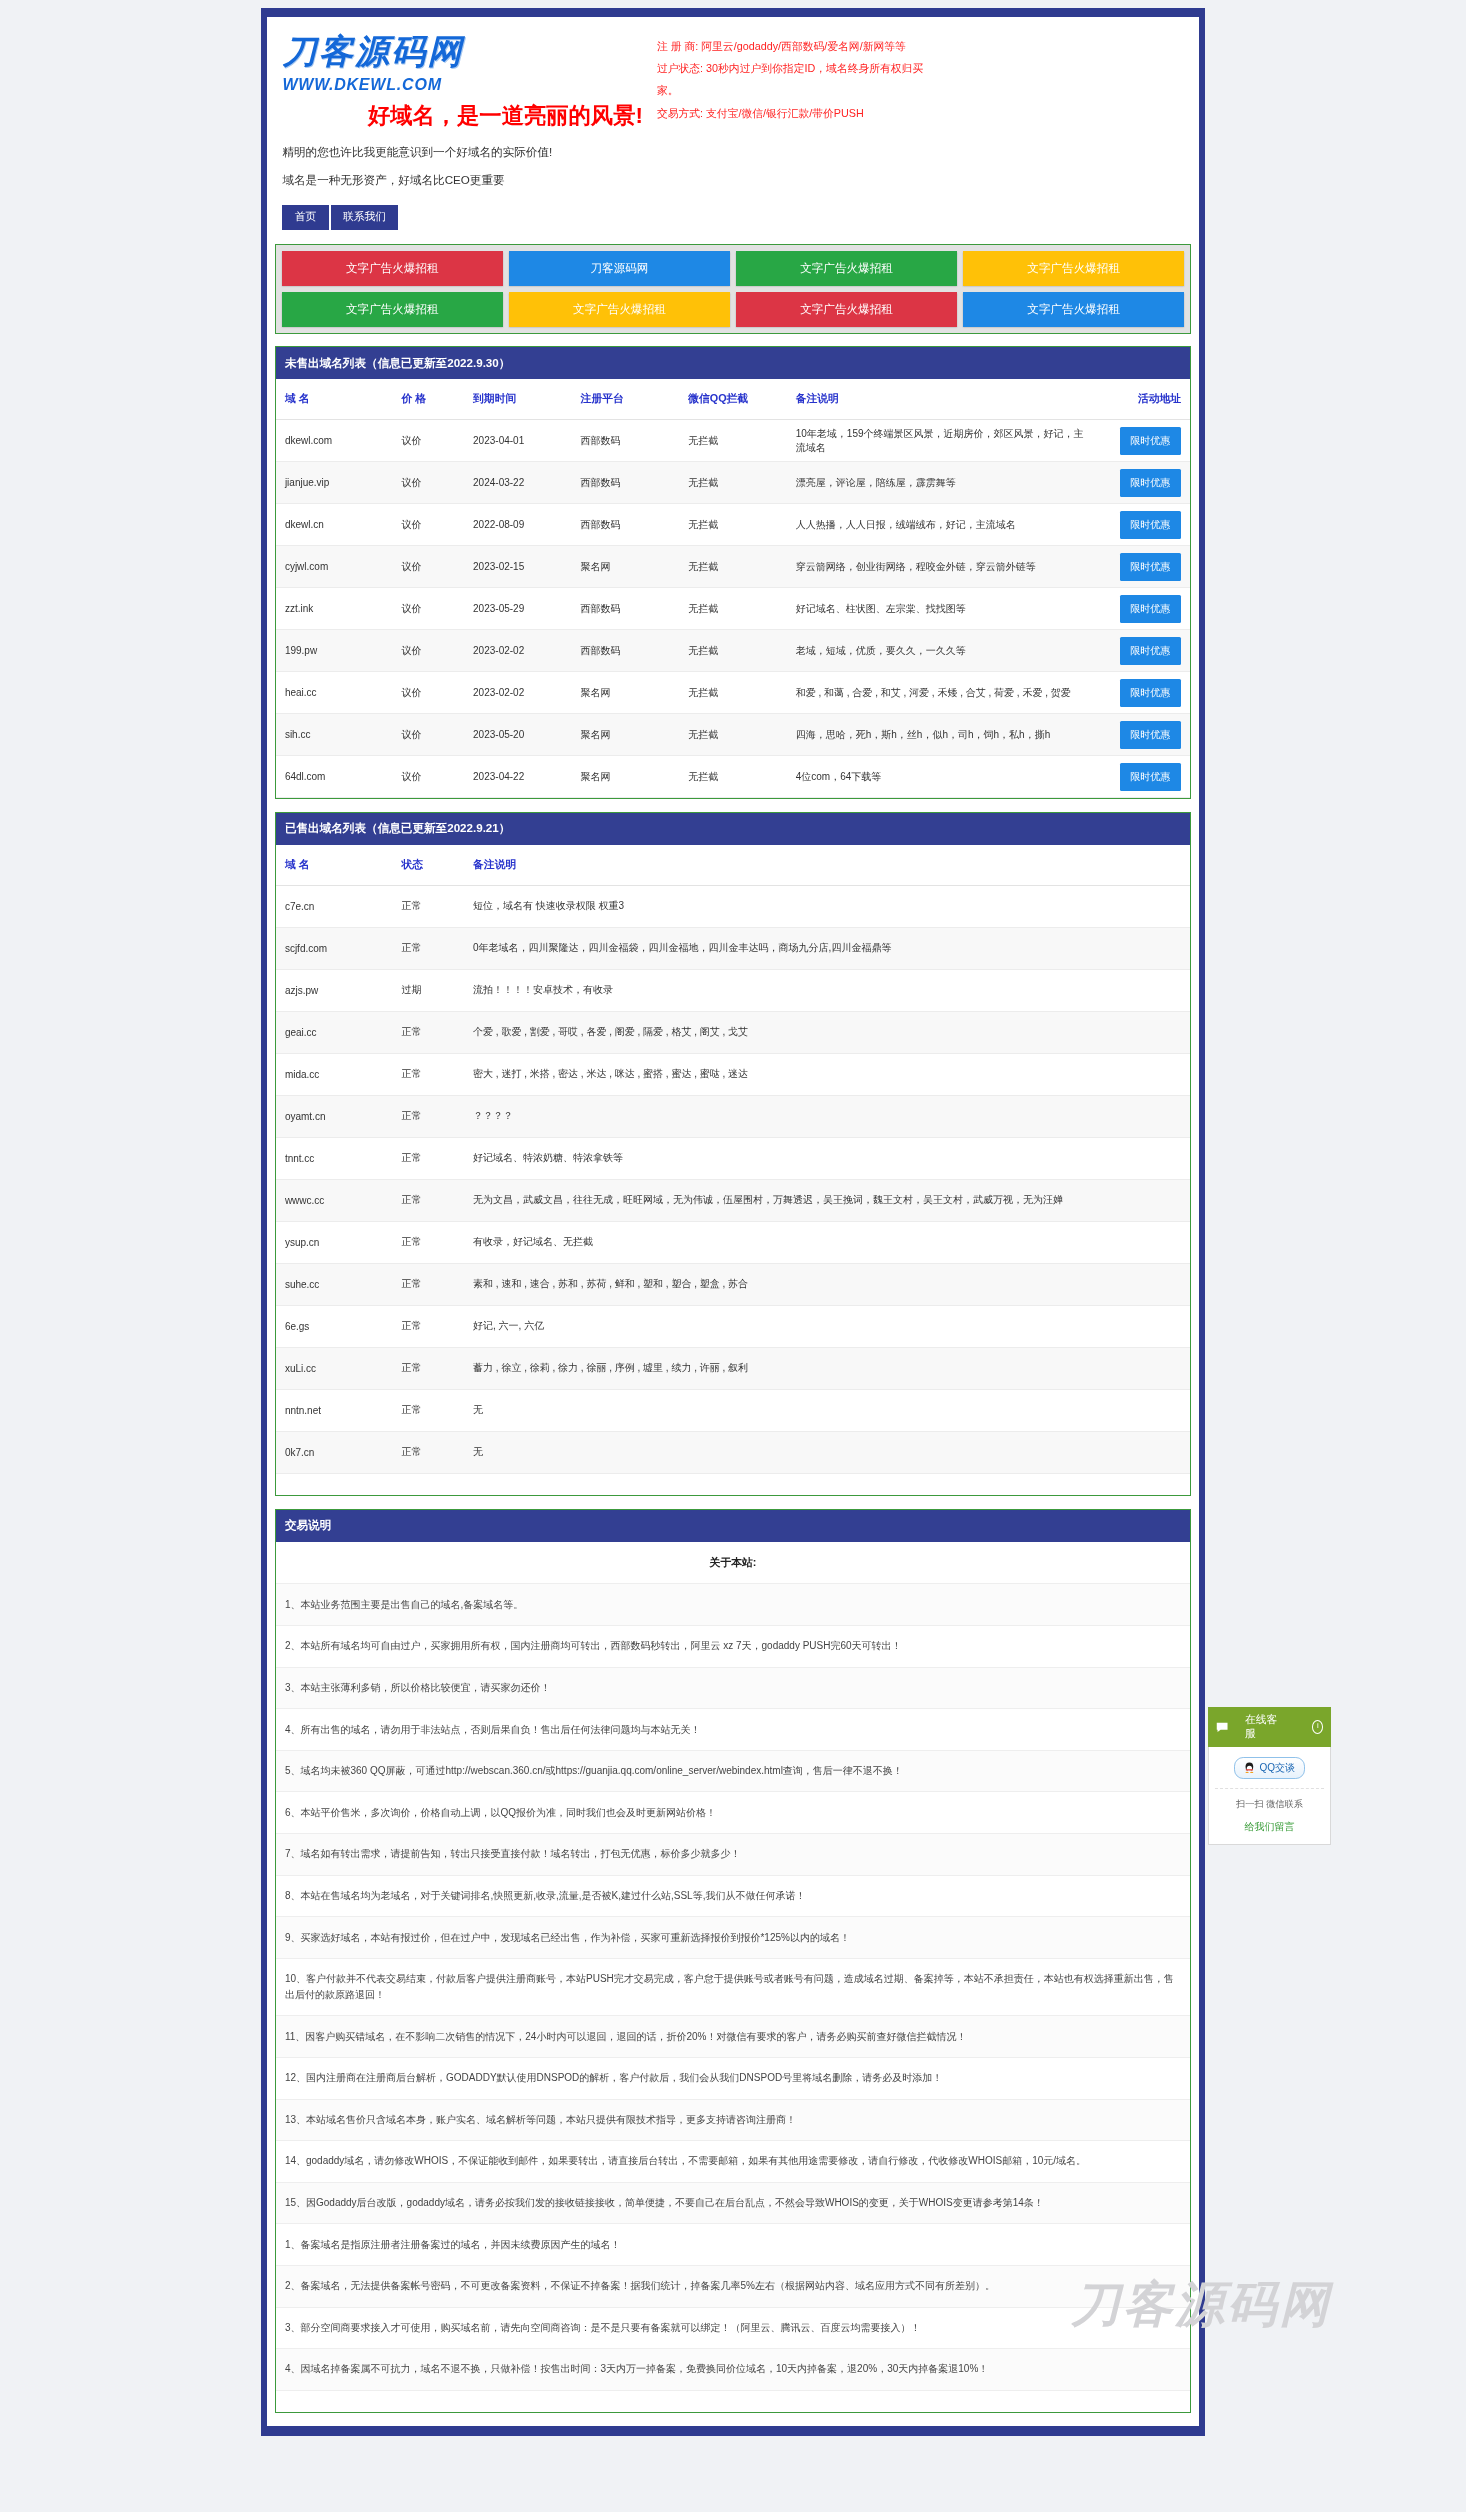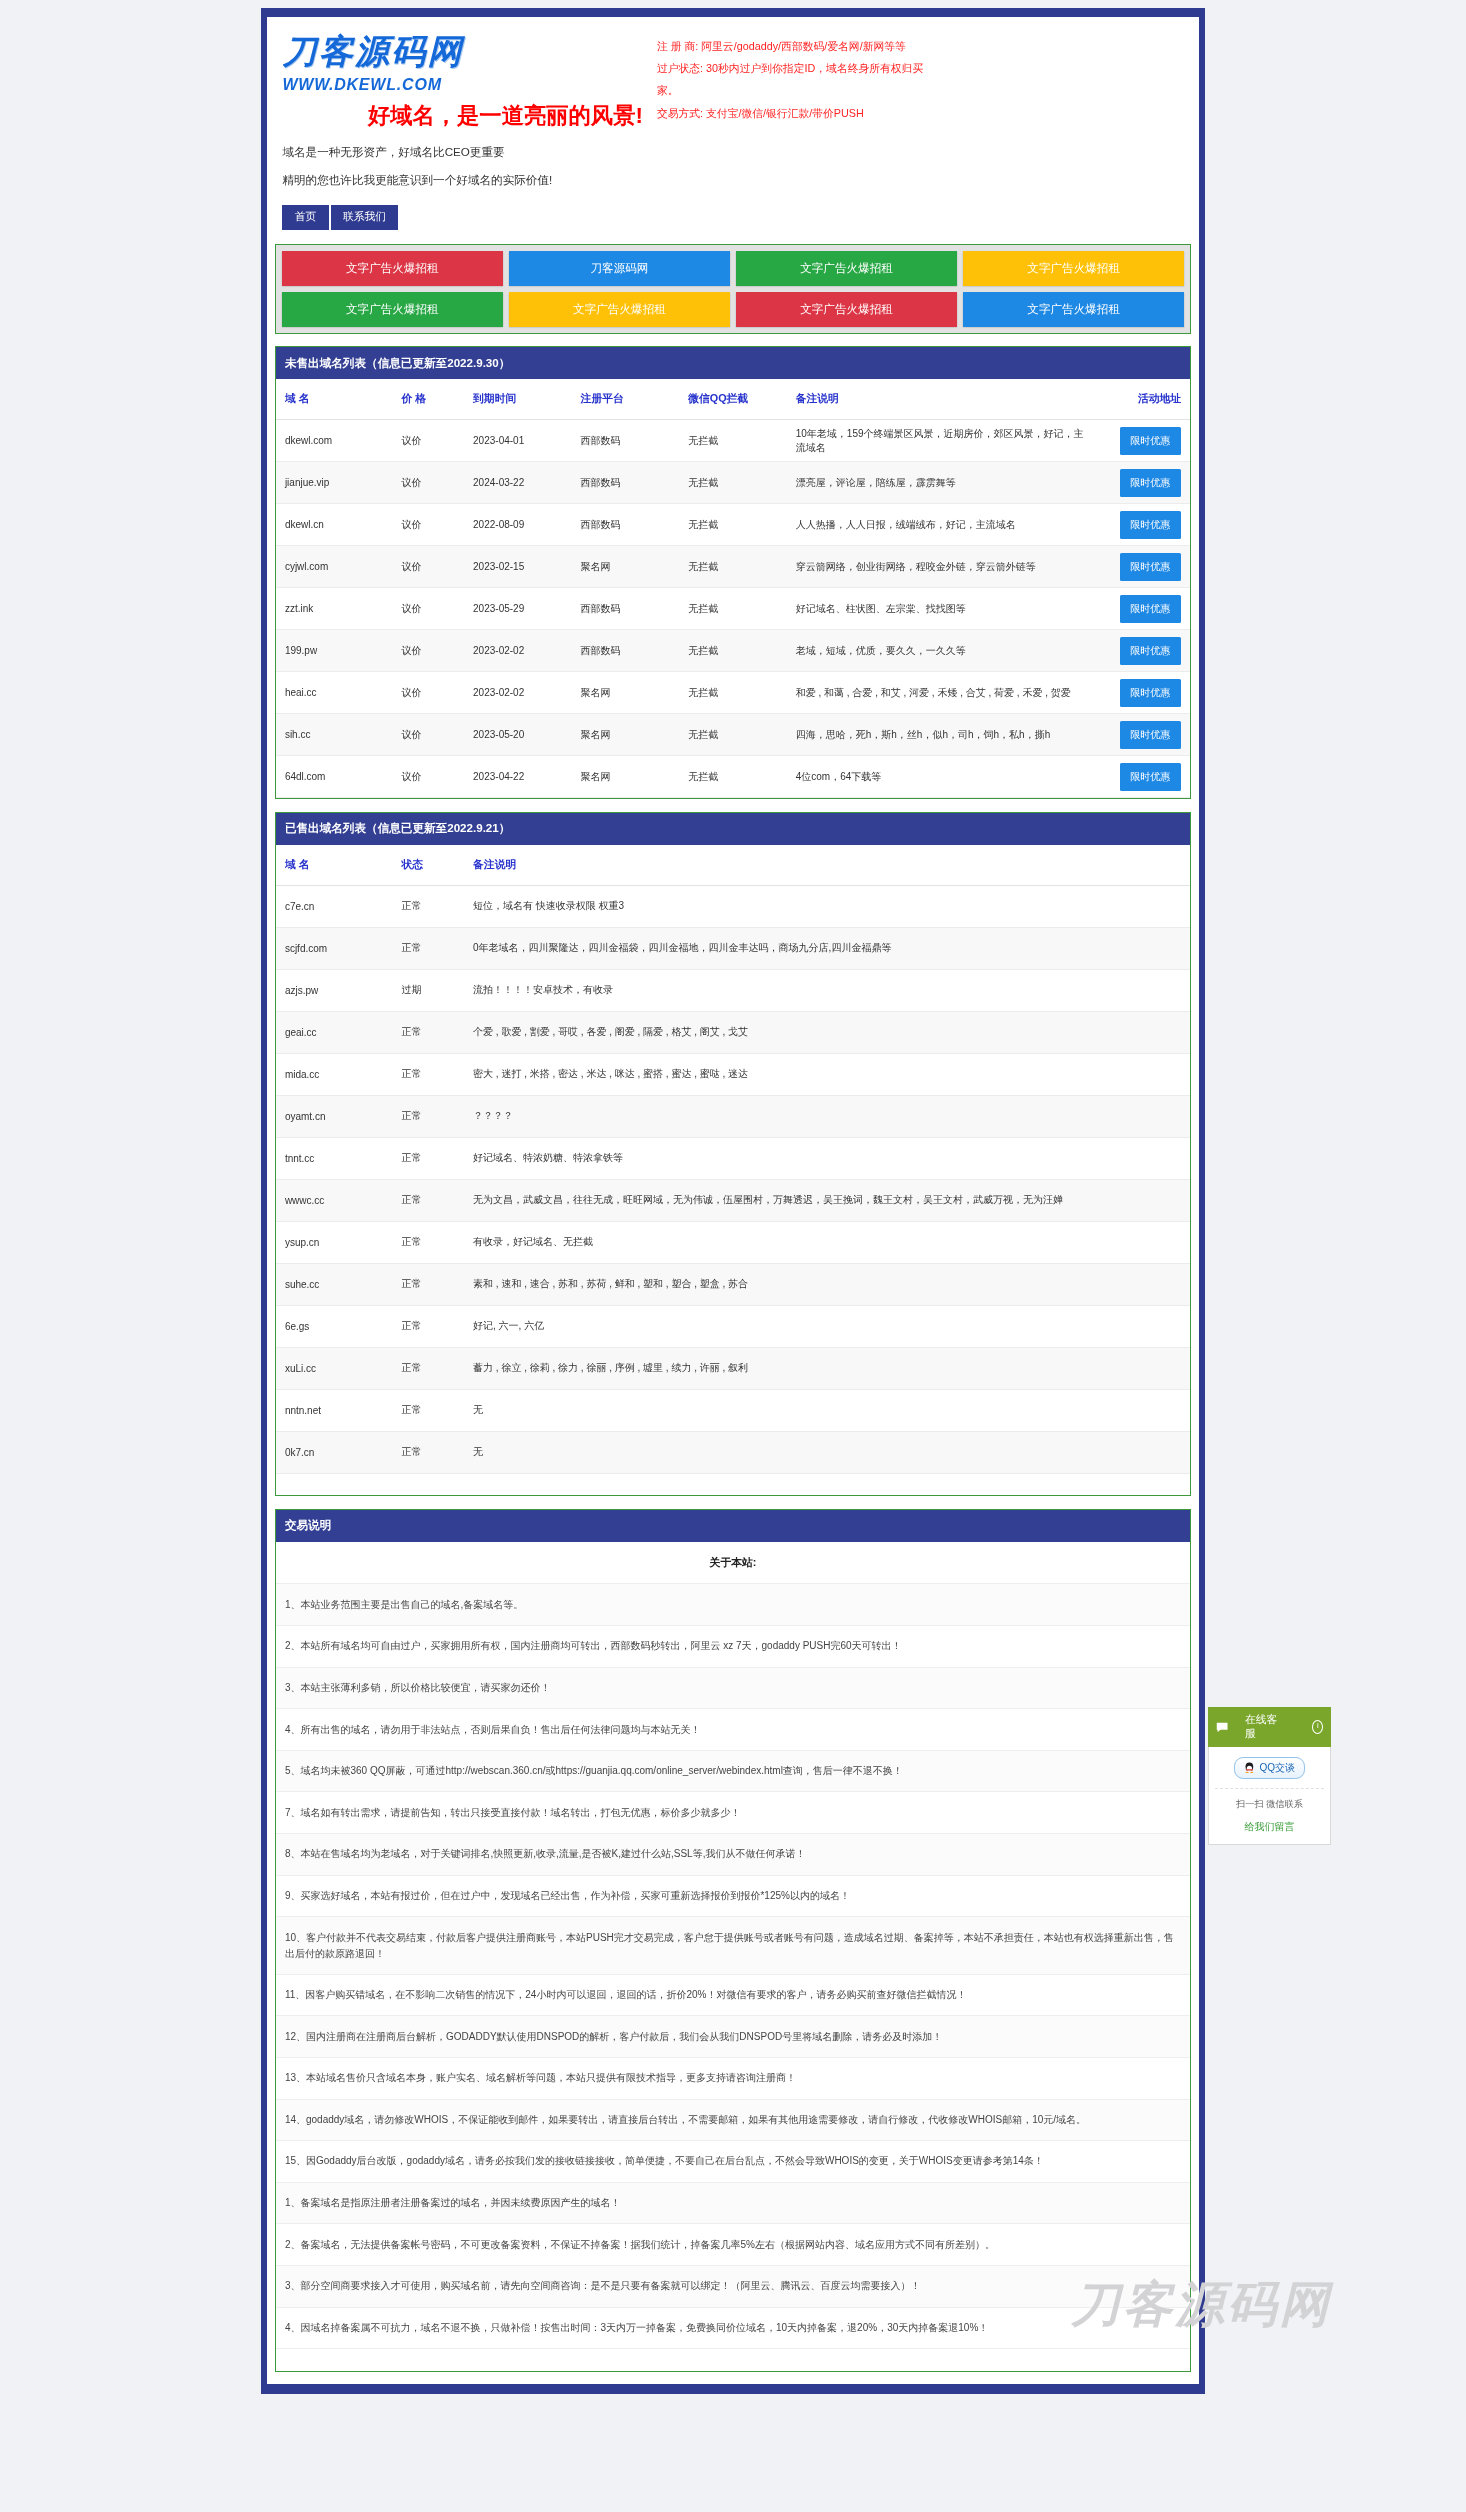--- a/index.html
+++ b/index.html
@@ -86,23 +86,23 @@
 
         <div>过户状态: 30秒内过户到你指定ID，域名终身所有权归买家。</div>
 
         <div>交易方式: 支付宝/微信/银行汇款/带价PUSH</div>
 
     </div>
   </div>
 
   <div class="desc">
 
+      <div>精明的您也许比我更能意识到一个好域名的实际价值!</div>
+
       <div>域名是一种无形资产，好域名比CEO更重要</div>
-
-      <div>精明的您也许比我更能意识到一个好域名的实际价值!</div>
 
   </div>
 
   <div class="nav">
 
       <div class="nav-btn">首页</div>
 
       <div class="nav-btn">联系我们</div>
 
   </div>
@@ -357,20 +357,21 @@
         <div class="note-row" data-kind="item">1、本站业务范围主要是出售自己的域名,备案域名等。</div>
 
         <div class="note-row" data-kind="item">2、本站所有域名均可自由过户，买家拥用所有权，国内注册商均可转出，西部数码秒转出，阿里云 xz 7天，godaddy PUSH完60天可转出！</div>
 
         <div class="note-row" data-kind="item">3、本站主张薄利多销，所以价格比较便宜，请买家勿还价！</div>
 
         <div class="note-row" data-kind="item">4、所有出售的域名，请勿用于非法站点，否则后果自负！售出后任何法律问题均与本站无关！</div>
 
         <div class="note-row" data-kind="item">5、域名均未被360 QQ屏蔽，可通过http://webscan.360.cn/或https://guanjia.qq.com/online_server/webindex.html查询，售后一律不退不换！</div>
 
+        <div class="note-row" data-kind="item">6、本站平价售米，多次询价，价格自动上调，以QQ报价为准，同时我们也会及时更新网站价格！</div>
 
         <div class="note-row" data-kind="item">7、域名如有转出需求，请提前告知，转出只接受直接付款！域名转出，打包无优惠，标价多少就多少！</div>
 
         <div class="note-row" data-kind="item">8、本站在售域名均为老域名，对于关键词排名,快照更新,收录,流量,是否被K,建过什么站,SSL等,我们从不做任何承诺！</div>
 
         <div class="note-row" data-kind="item">9、买家选好域名，本站有报过价，但在过户中，发现域名已经出售，作为补偿，买家可重新选择报价到报价*125%以内的域名！</div>
 
         <div class="note-row" data-kind="item">10、客户付款并不代表交易结束，付款后客户提供注册商账号，本站PUSH完才交易完成，客户怠于提供账号或者账号有问题，造成域名过期、备案掉等，本站不承担责任，本站也有权选择重新出售，售出后付的款原路退回！</div>
 
         <div class="note-row" data-kind="item">11、因客户购买错域名，在不影响二次销售的情况下，24小时内可以退回，退回的话，折价20%！对微信有要求的客户，请务必购买前查好微信拦截情况！</div>

